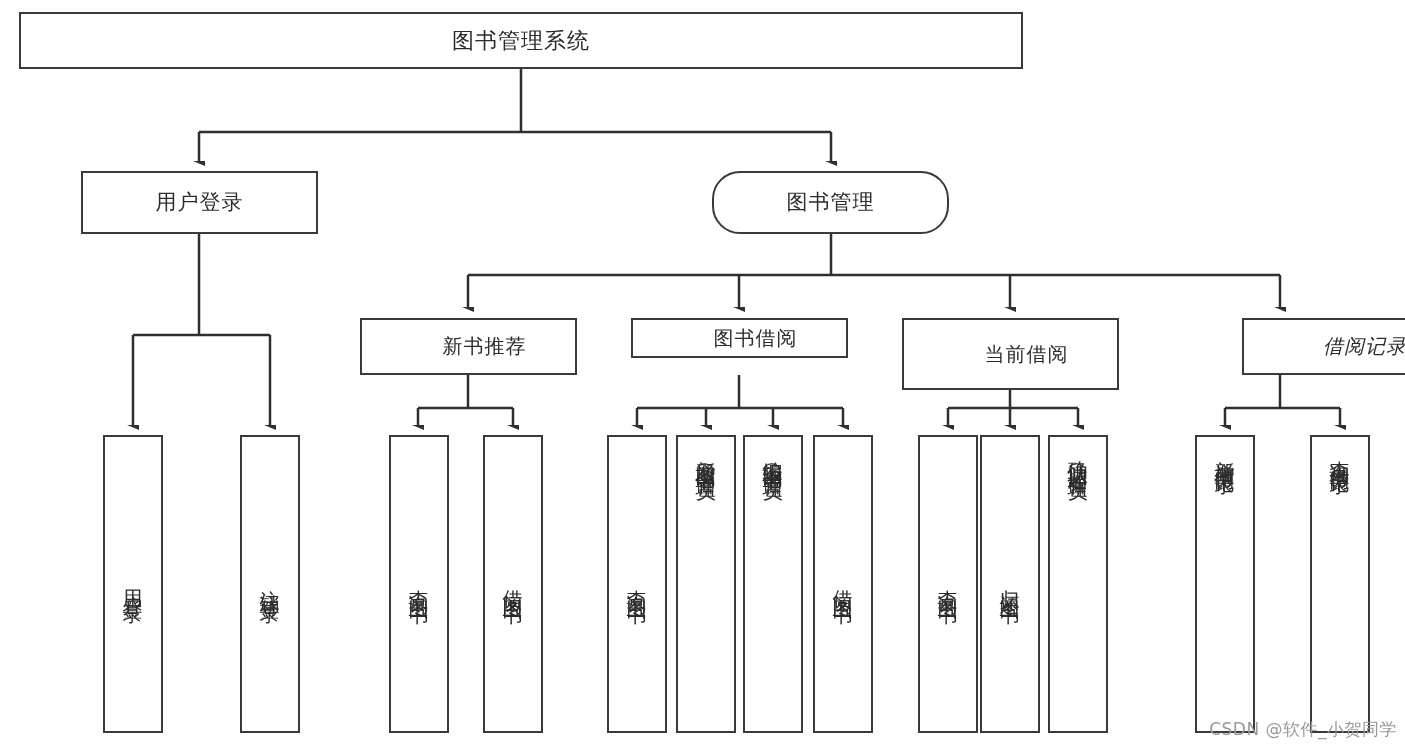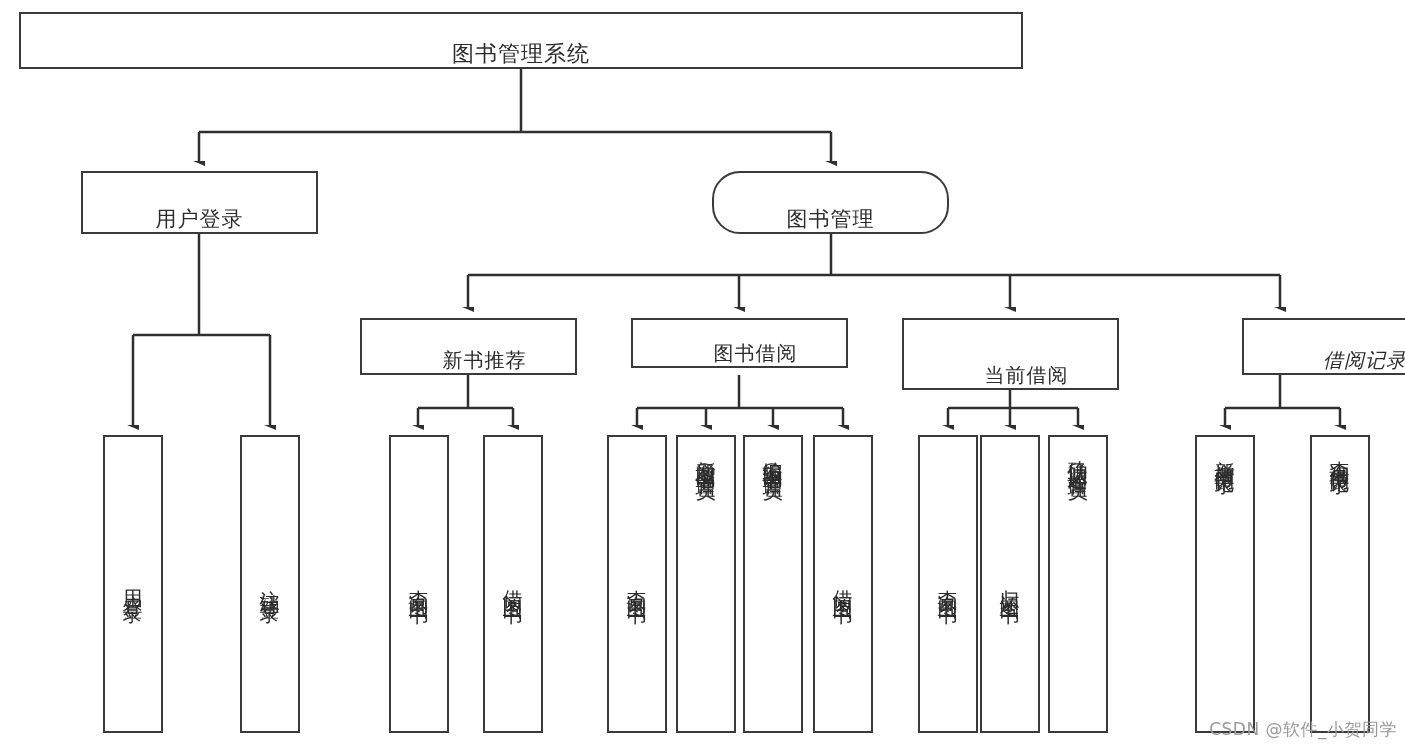--- a/index.html
+++ b/index.html
@@ -24,21 +24,21 @@
     top: 0;
     width: 1405px;
     height: 747px;
   }
   .node {
     position: absolute;
     box-sizing: border-box;
     background: #ffffff;
     border: 2px solid #3a3a3a;
     display: flex;
-    align-items: flex-end;
+    align-items: center;
     justify-content: center;
     color: #2b2b2b;
   }
   .node-label {
     font-size: 21px;
     line-height: 1.25;
     letter-spacing: 1px;
     white-space: nowrap;
     color: #2b2b2b;
   }
@@ -143,21 +143,21 @@
   </div>
 
   <div class="node mid" style="left:712px; top:171px; width:237px; height:63px;border-radius:28px;">
     <span class="node-label">图书管理</span>
   </div>
 
   <div class="node sub" style="left:360px; top:318px; width:217px; height:57px;">
     <span class="node-label">新书推荐</span>
   </div>
 
-  <div class="node sub" style="left:631px; top:318px; width:217px; height:50px;">
+  <div class="node sub" style="left:631px; top:318px; width:217px; height:40px;">
     <span class="node-label">图书借阅</span>
   </div>
 
   <div class="node sub" style="left:902px; top:318px; width:217px; height:72px;">
     <span class="node-label">当前借阅</span>
   </div>
 
   <div class="node sub" style="left:1242px; top:318px; width:214px; height:57px;font-style:italic;">
     <span class="node-label">借阅记录</span>
   </div>

